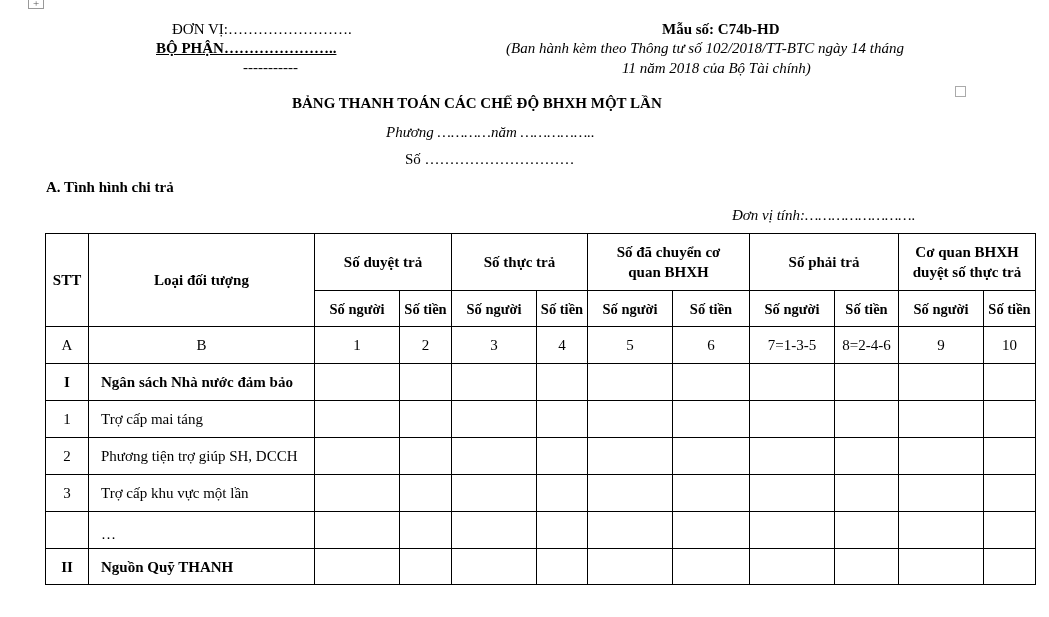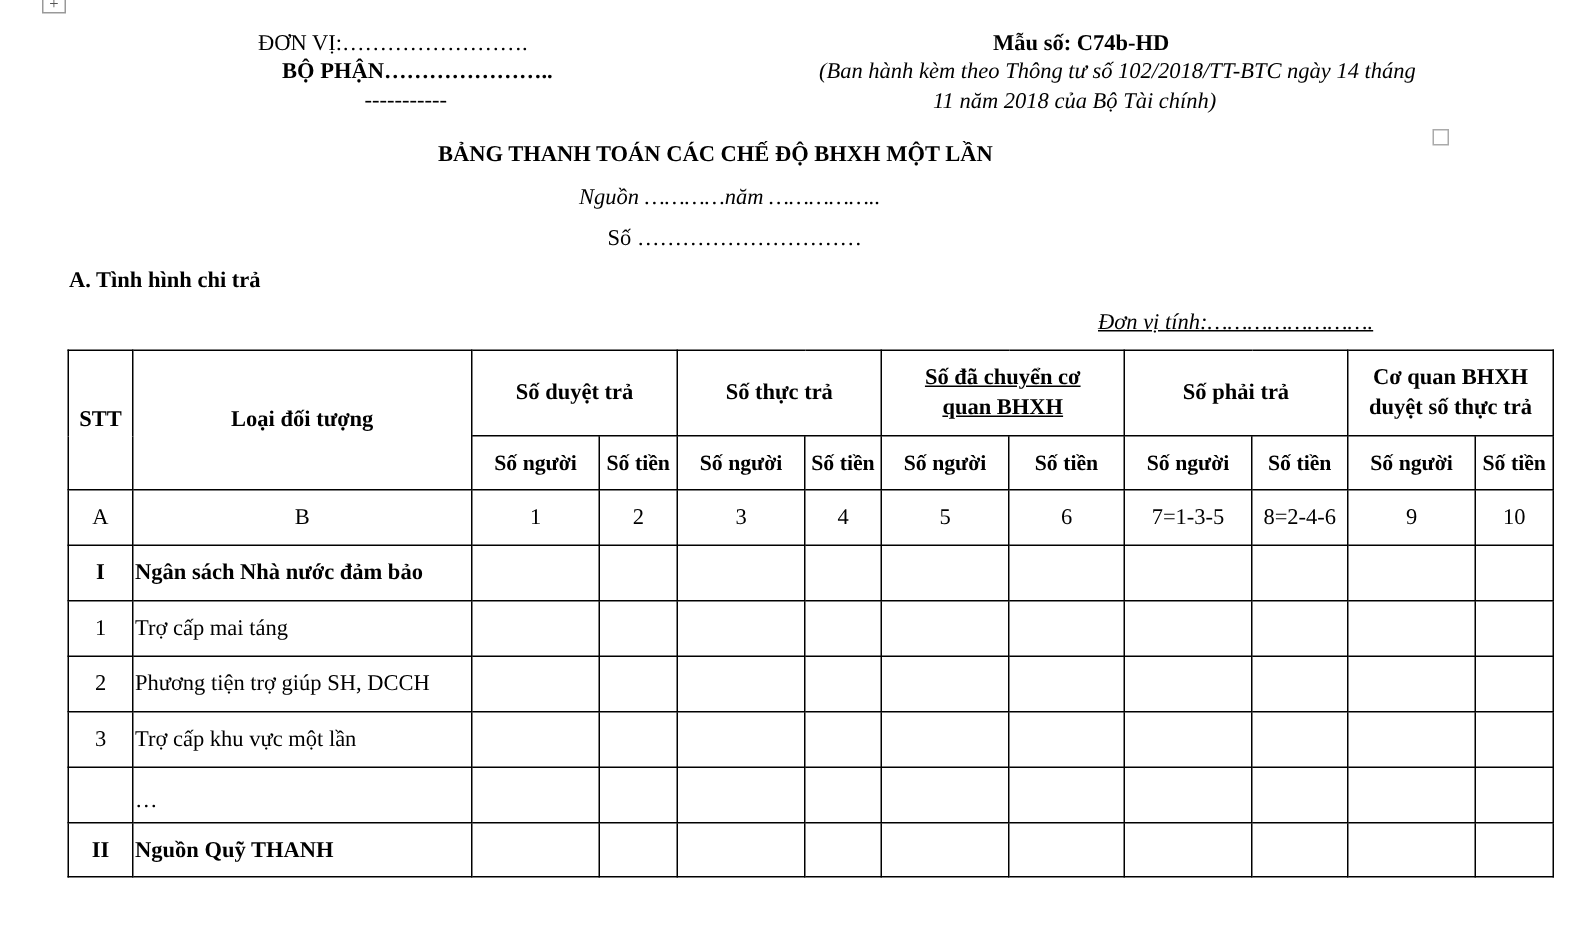--- a/index.html
+++ b/index.html
@@ -8,43 +8,43 @@
   .abs { position:absolute; white-space:nowrap; }
   .move-handle { left:28px; top:-3px; width:16px; height:12px; border:1px solid #999; box-sizing:border-box;
                  font-size:11px; line-height:10px; text-align:center; color:#555; }
   .resize-handle { left:955px; top:86px; width:11px; height:11px; border:1px solid #aaa; box-sizing:border-box; }
   .b { font-weight:bold;text-align:center; }
   .i { font-style:italic; }
   table.grid { position:absolute; left:45px; top:233px; border-collapse:collapse; table-layout:fixed; }
   table.grid td { border:1px solid #000; padding:0; text-align:center; vertical-align:middle;
                   font-size:15px; line-height:20px; }
   table.grid .th { font-weight:bold; }
-  table.grid td.left { text-align:left; padding-left:1px; }
+  table.grid td.left { text-align:left; padding-left:12px; }
   table.grid .sub { font-size:14.5px; white-space:nowrap; }
 </style>
 </head>
 <body>
 
 <div class="abs move-handle">+</div>
 <div class="abs resize-handle"></div>
 
 <div class="abs" style="left:172px; top:21px;">ĐƠN VỊ:…………………….</div>
-<div class="abs b" style="left:188px; top:40px;">BỘ PHẬN…………………..</div>
+<div class="abs b" style="left:156px; top:40px;text-decoration:underline;">BỘ PHẬN…………………..</div>
 <div class="abs" style="left:243px; top:59px;">-----------</div>
 
 <div class="abs b" style="left:662px; top:21px;">Mẫu số: C74b-HD</div>
-<div class="abs i" style="left:506px; top:40px;margin-left:40px;">(Ban hành kèm theo Thông tư số 102/2018/TT-BTC ngày 14 tháng</div>
+<div class="abs i" style="left:506px; top:40px;">(Ban hành kèm theo Thông tư số 102/2018/TT-BTC ngày 14 tháng</div>
 <div class="abs i" style="left:622px; top:60px;">11 năm 2018 của Bộ Tài chính)</div>
 
 <div class="abs b" style="left:292px; top:95px;">BẢNG THANH TOÁN CÁC CHẾ ĐỘ BHXH MỘT LẦN</div>
-<div class="abs i" style="left:386px; top:124px;">Nguồn …………năm ……………..</div>
+<div class="abs i" style="left:386px; top:124px;">Phương …………năm ……………..</div>
 <div class="abs" style="left:405px; top:151px;">Số …………………………</div>
 
 <div class="abs b" style="left:46px; top:179px;">A. Tình hình chi trả</div>
-<div class="abs i" style="left:732px; top:207px;text-decoration:underline;">Đơn vị tính:…………………….</div>
+<div class="abs i" style="left:732px; top:207px;">Đơn vị tính:…………………….</div>
 
 <table class="grid">
   <colgroup>
     <col style="width:43px">
       <col style="width:226px">
     <col style="width:85px">
       <col style="width:52px">
     <col style="width:85px">
       <col style="width:51px">
     <col style="width:85px">
@@ -53,21 +53,21 @@
       <col style="width:64px">
     <col style="width:85px">
       <col style="width:52px">
   </colgroup>
   <tbody>
       <tr style="height:57px">
     <td rowspan="2" class="th">STT</td>
     <td rowspan="2" class="th">Loại đối tượng</td>
     <td colspan="2" class="th">Số duyệt trả</td>
     <td colspan="2" class="th">Số thực trả</td>
-    <td colspan="2" class="th" style="padding:0 14px;text-decoration:underline;">Số đã chuyển  cơ quan BHXH</td>
+    <td colspan="2" class="th" style="padding:0 14px;">Số đã chuyển  cơ quan BHXH</td>
     <td colspan="2" class="th">Số phải trả</td>
     <td colspan="2" class="th" style="padding:0 4px;text-align:center;">Cơ quan BHXH duyệt số thực trả</td>
   </tr>
   <tr style="height:36px">
     <td class="th sub">Số người</td>
     <td class="th sub">Số tiền</td>
     <td class="th sub">Số người</td>
     <td class="th sub">Số tiền</td>
     <td class="th sub">Số người</td>
     <td class="th sub">Số tiền</td>

